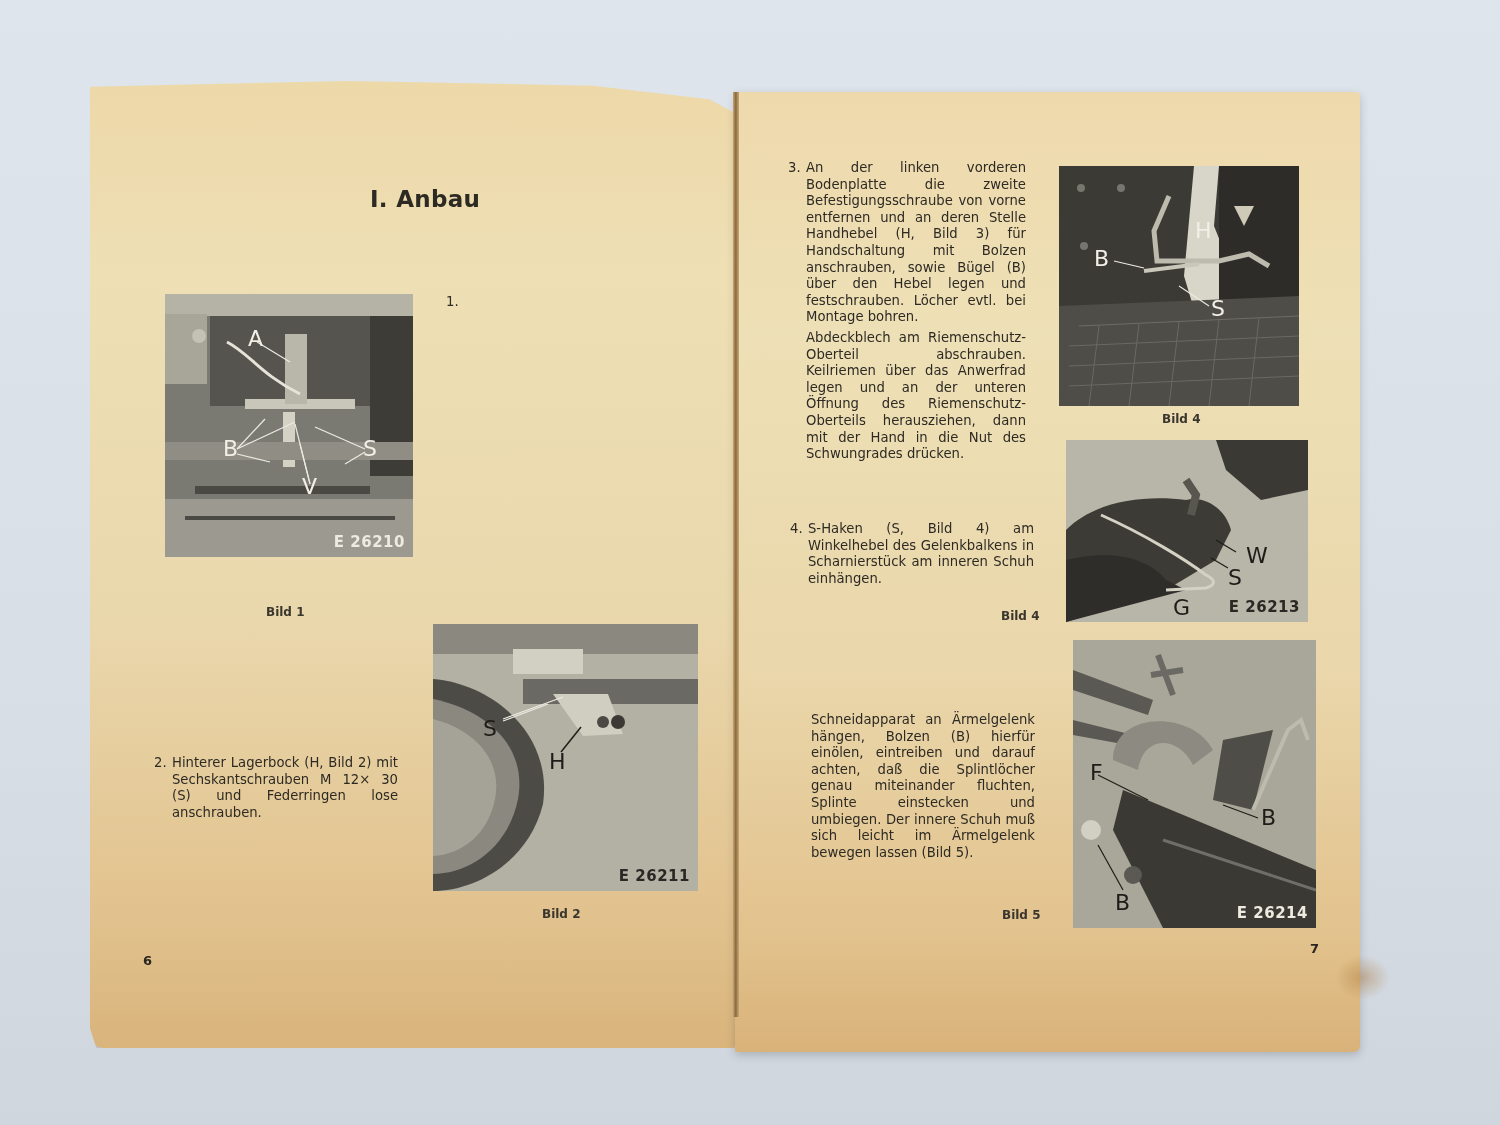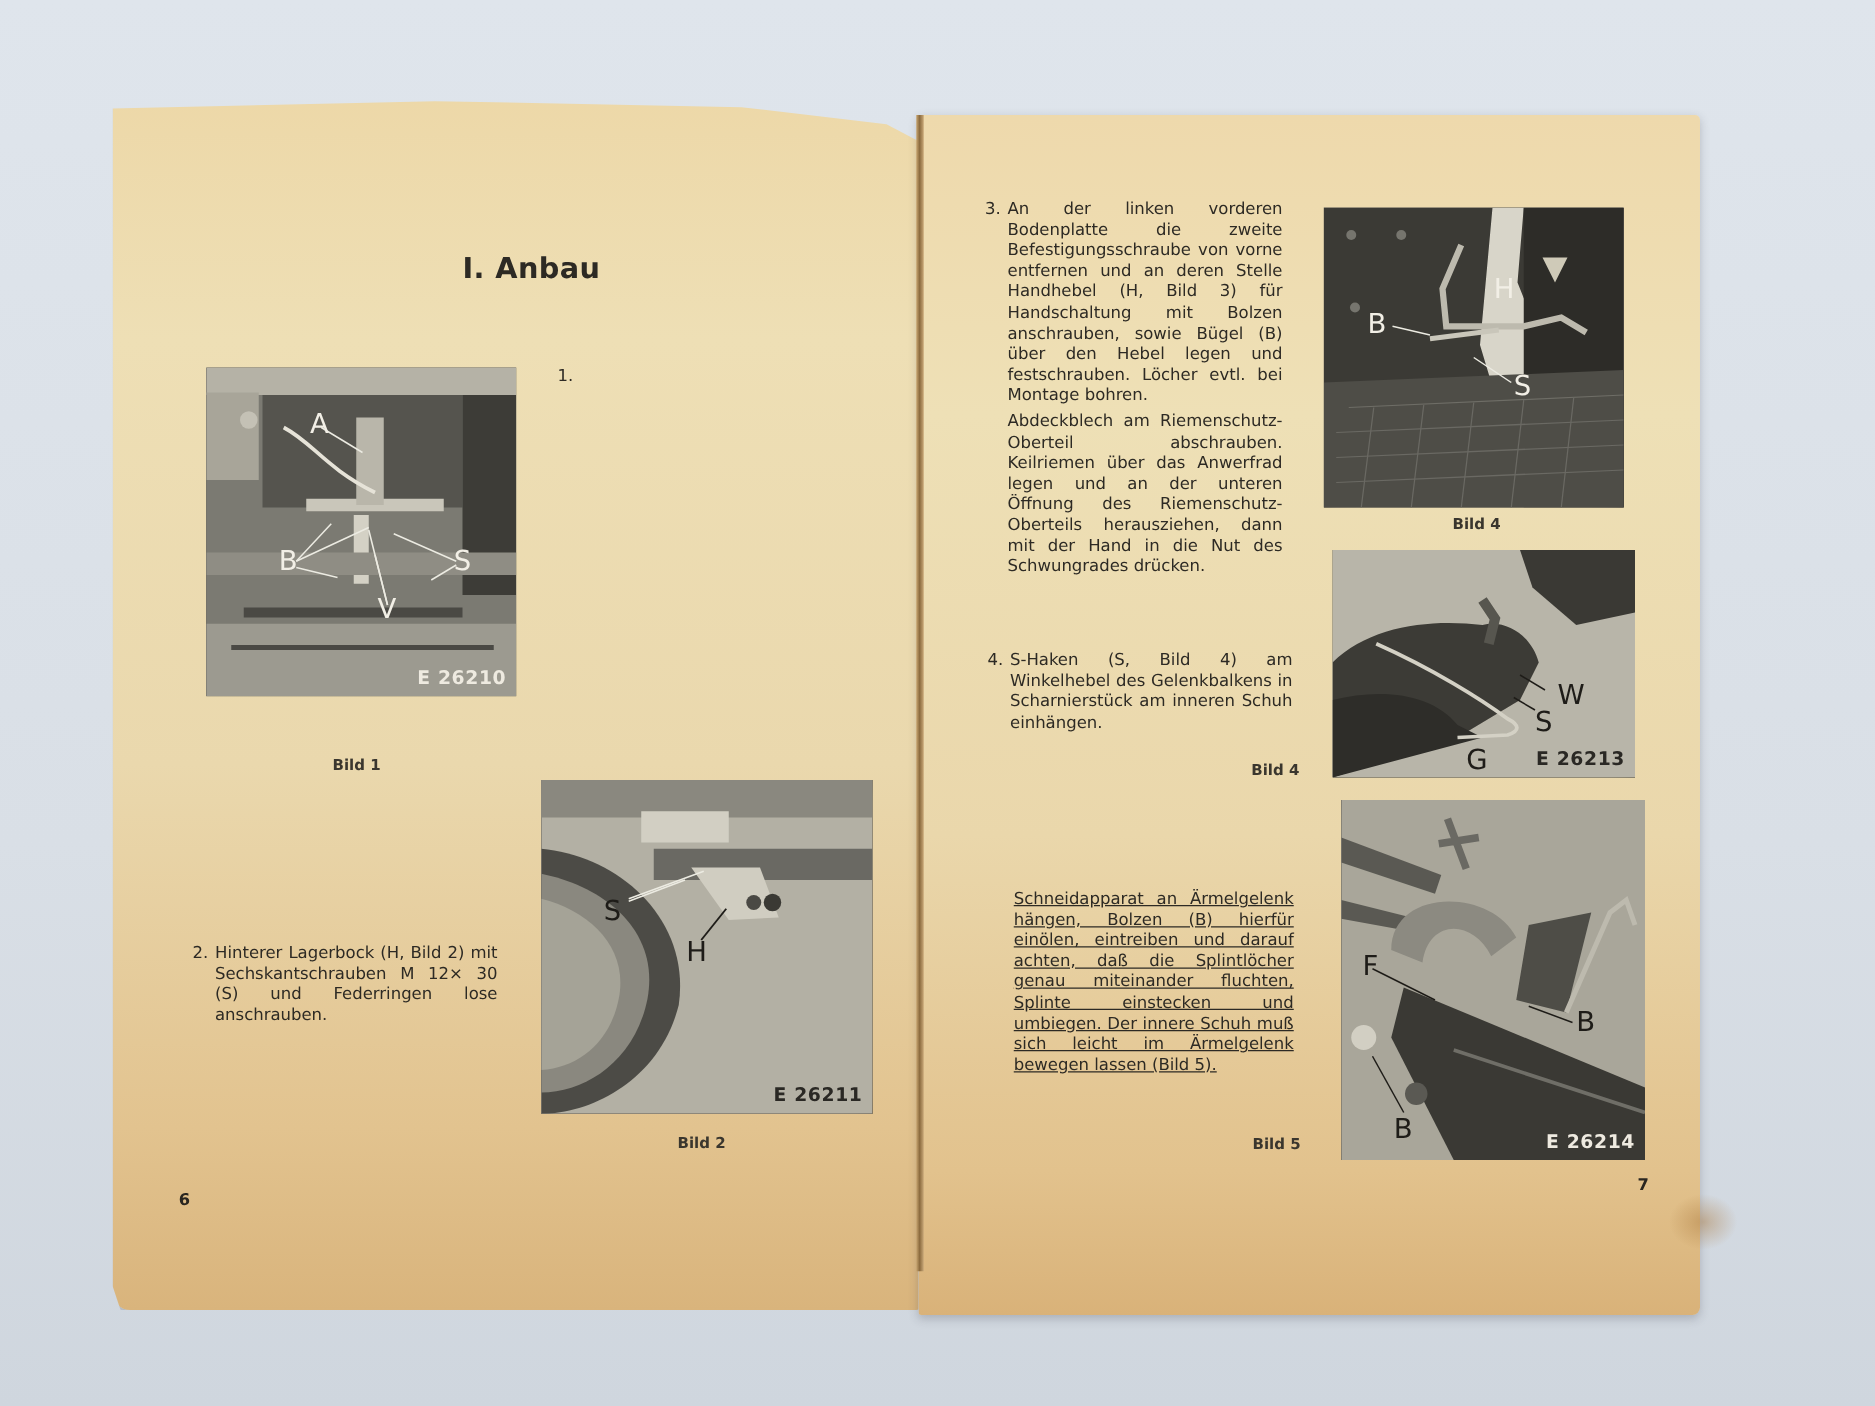--- a/index.html
+++ b/index.html
@@ -27,21 +27,21 @@
       position: absolute; left: 733px; top: 92px; width: 6px; height: 925px;
       background: linear-gradient(90deg, #c8a570 0%, #8a6a3e 45%, #c9a878 100%);
     }
     .stain {
       position: absolute; left: 1335px; top: 955px; width: 55px; height: 45px;
       border-radius: 50%;
       background: radial-gradient(ellipse at center, rgba(170,120,60,0.45) 0%, rgba(170,120,60,0) 70%);
     }
     .ink { color: #2d2a24; }
     .title {
-      position: absolute; left: 370px; top: 202px;
+      position: absolute; left: 370px; top: 186px;
       font-family: "DejaVu Sans", sans-serif; font-weight: bold;
       font-size: 23px; letter-spacing: 0.3px;
     }
     .text {
       position: absolute; font-size: 13.2px; line-height: 16.6px;
       text-align: justify; font-family: "DejaVu Sans", sans-serif;
     }
     .text p { margin: 0; }
     .text p + p { margin-top: 12px; }
     .numbered { display: flex; }
@@ -212,21 +212,21 @@
     <path d="M120 40 L130 55 L125 75" stroke="#57564f" stroke-width="8" fill="none"></path>
     <line x1="170" y1="112" x2="150" y2="100" stroke="#1e1c18" stroke-width="1.2"></line>
     <line x1="162" y1="128" x2="145" y2="118" stroke="#1e1c18" stroke-width="1.2"></line>
     <text class="lbl-dark" x="180" y="123">W</text>
     <text class="lbl-dark" x="162" y="145">S</text>
     <text class="lbl-dark" x="107" y="175">G</text>
   </svg>
   <div class="code" style="color:#2a2824;">E 26213</div>
 </div>
 
-<div class="text ink" style="left:811px; top:712px; width:224px;text-decoration:underline;">
+<div class="text ink" style="left:811px; top:712px; width:224px;">
   <p>Schneidapparat an Ärmelgelenk hängen, Bolzen (B) hierfür einölen, eintreiben und darauf achten, daß die Splintlöcher genau miteinander fluchten, Splinte einstecken und umbiegen. Der innere Schuh muß sich leicht im Ärmelgelenk bewegen lassen (Bild 5).</p>
 </div>
 <div class="caption" style="left:1002px; top:908px;">Bild 5</div>
 
 <div class="photo" style="left:1073px; top:640px; width:243px; height:288px;">
   <svg viewBox="0 0 243 288" preserveAspectRatio="none">
     <rect x="0" y="0" width="243" height="288" fill="#a9a69a"></rect>
     <path d="M0 30 L80 60 L75 75 L0 50 Z" fill="#5a5953"></path>
     <path d="M0 80 L60 95 L55 105 L0 95 Z" fill="#5a5953"></path>
     <path d="M40 120 C40 70 120 70 140 110 L120 125 C105 95 70 95 65 130 Z" fill="#8c8a81"></path>

